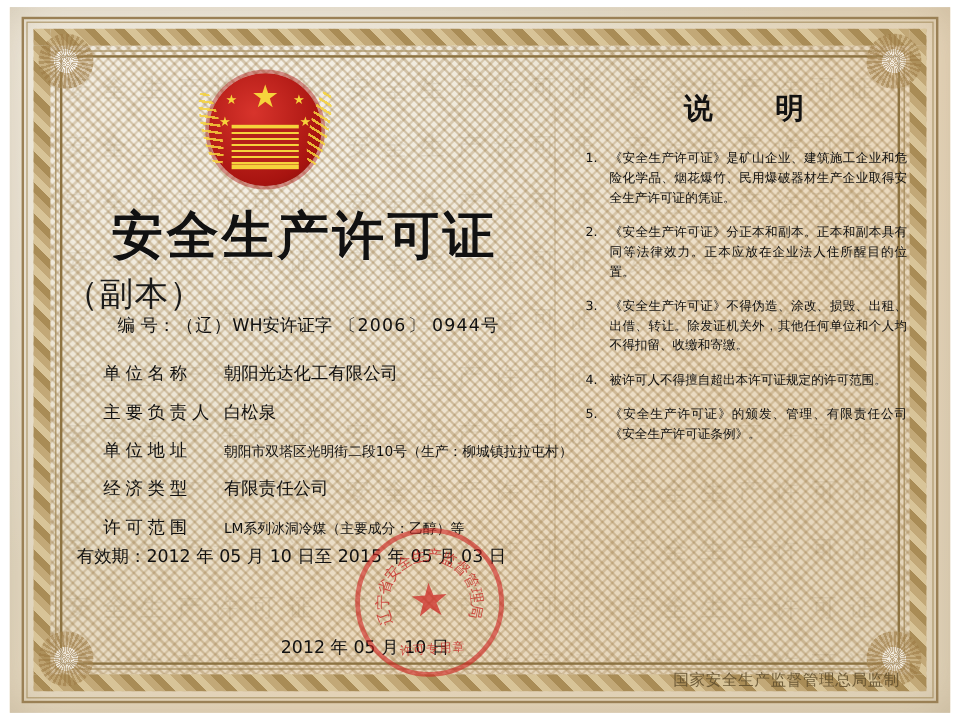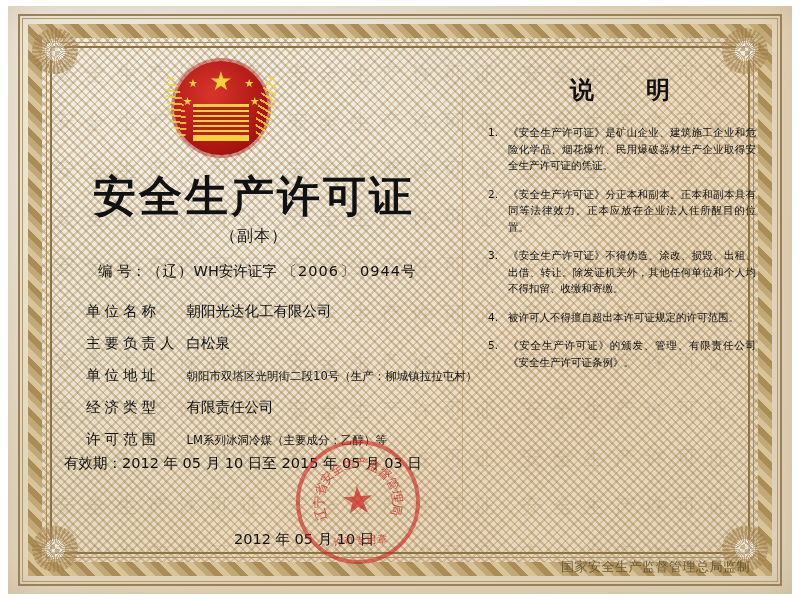--- a/index.html
+++ b/index.html
@@ -173,22 +173,22 @@
     font-weight: bold;
     letter-spacing: 3px;
     color: #111111;
     font-family: "DejaVu Sans", "Liberation Sans", sans-serif;
     text-shadow: 0 1px 0 rgba(255,255,255,0.4);
   }
   .cert-subtitle {
     position: absolute;
     left: 0; top: 176px;
     width: 400px;
-    text-align: center;
-    font-size: 16px;
+    text-align: left;
+    font-size: 28px;
     color: #1a1a1a;
     letter-spacing: 1px;
   }
 
   .cert-number {
     position: absolute;
     left: 44px; top: 212px;
     width: 340px;
     font-size: 14.5px;
     color: #111;

